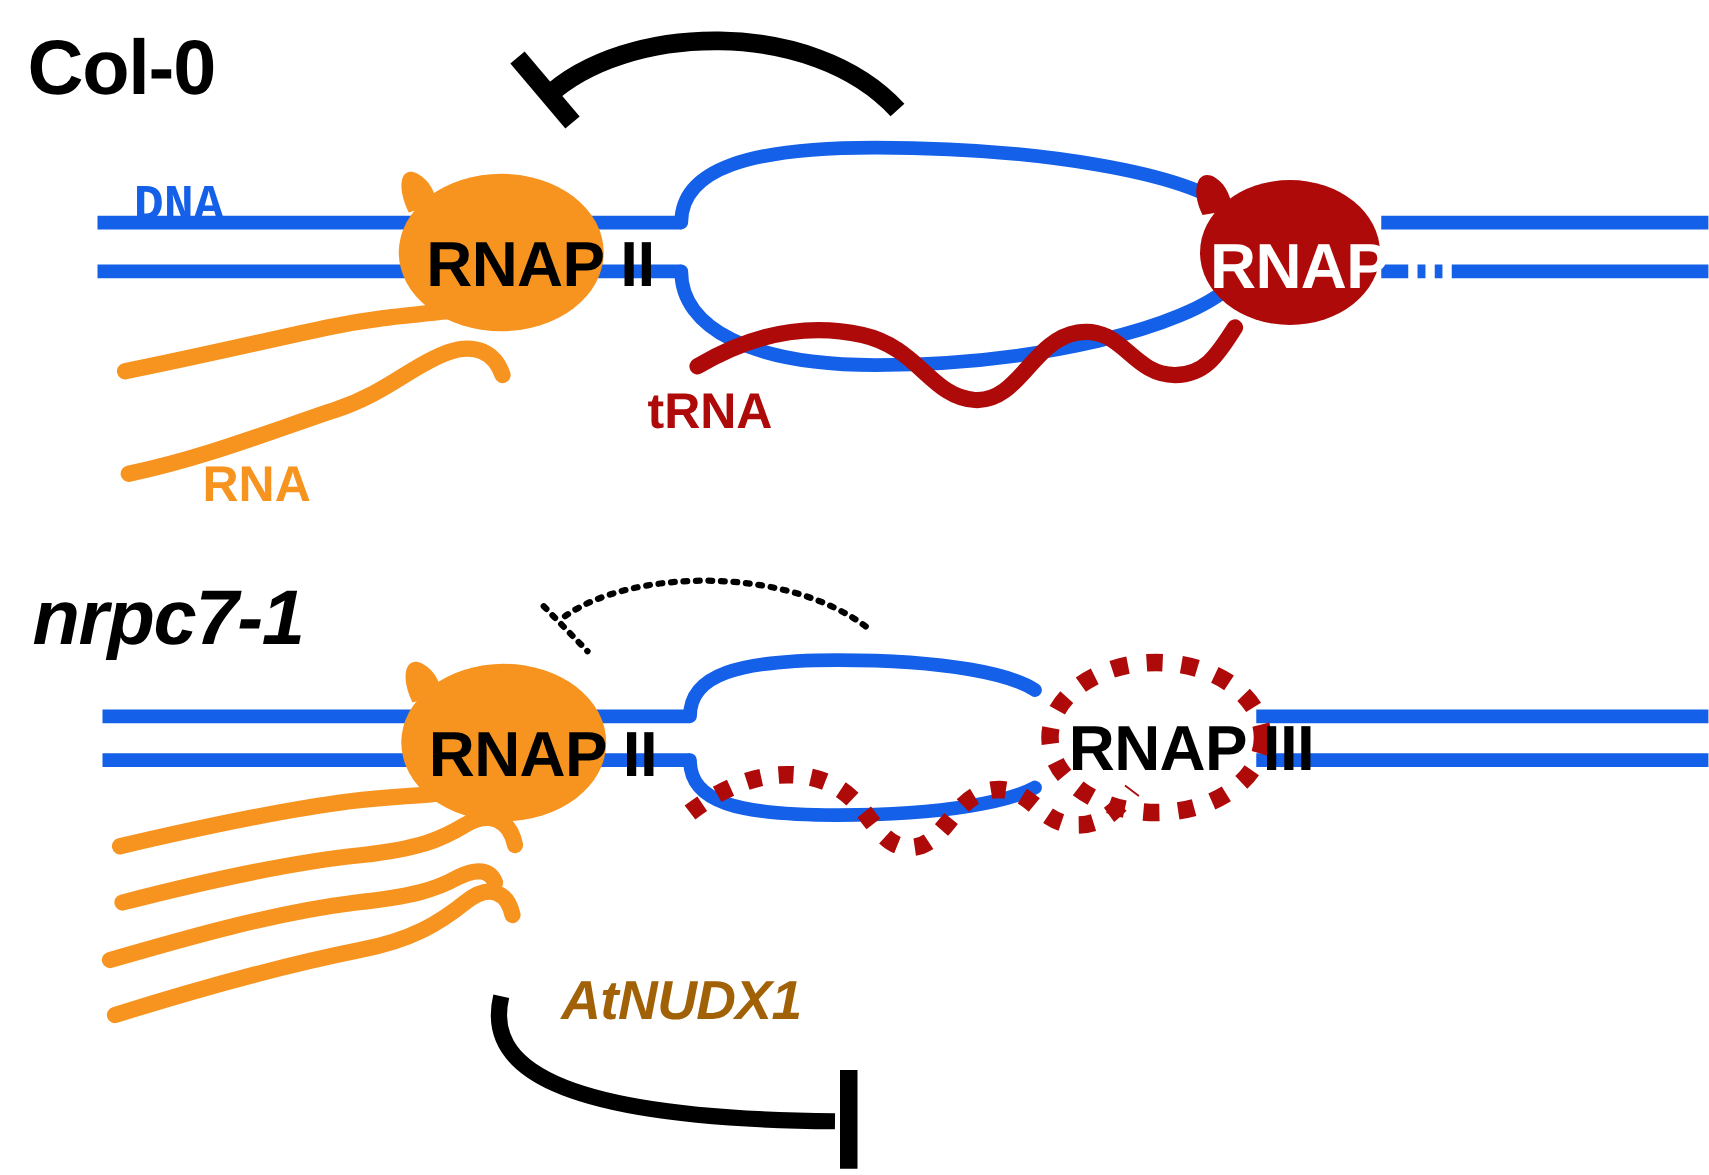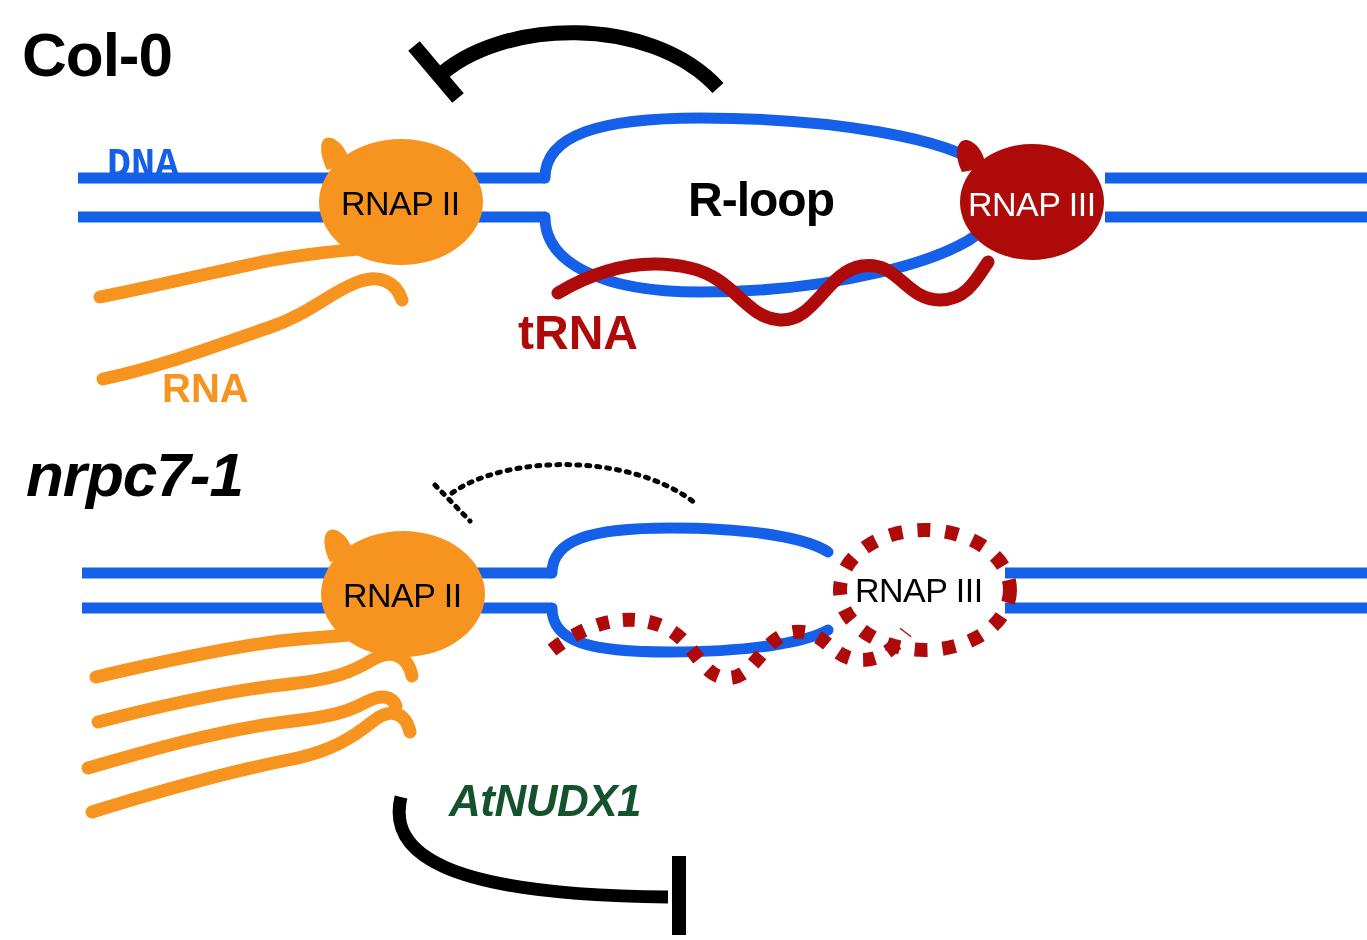--- a/index.html
+++ b/index.html
@@ -31,52 +31,53 @@
     user-select: none;
   }
   .panel-title {
     font-size: 62px;
     font-weight: bold;
     color: #000000;
     letter-spacing: -1px;
   }
   .panel-title.italic {
     font-style: italic;
+    margin-top: 20px;
   }
   .tag-dna {
     font-size: 40px;
     font-weight: bold;
     letter-spacing: 0px;
     font-family: Liberation Mono, monospace;
   }
   .tag-rna {
     font-size: 40px;
     font-weight: bold;
     margin-top: 11px;
   }
   .tag-trna {
-    font-size: 48px;
+    font-size: 40px;
     font-weight: bold;
   }
   .enzyme-label {
-    font-size: 34px;
-    font-weight: normal;
+    font-size: 51px;
+    font-weight: bold;
     letter-spacing: -0.5px;
   }
   .rloop-label {
     font-size: 48px;
     font-weight: bold;
     color: #000000;
     letter-spacing: -1px;
   }
   .nudx-label {
     font-size: 44px;
     font-weight: bold;
     font-style: italic;
-    color: #14532d;
+    color: #a16207;
     letter-spacing: -0.5px;
   }
   .stress-label {
     font-size: 54px;
     font-weight: bold;
     letter-spacing: -0.5px;
   }
 </style>
 </head>
 <body>
@@ -203,21 +204,20 @@
   </svg>
 
   <div class="lbl panel-title" style="left:22px; top:24px;">Col-0</div>
 
   <div class="lbl tag-dna" style="left:107px; top:146px; color:#1560E8;">DNA</div>
 
   <div class="lbl tag-rna" style="left:162px; top:357px; color:#F79420;">RNA</div>
 
   <div class="lbl tag-trna" style="left:518px; top:309px; color:#AE0A0A;">tRNA</div>
 
-  <div class="lbl rloop-label" style="left:688px; top:176px;">R-loop</div>
 
   <div class="lbl enzyme-label" style="left:341px; top:186px; color:#000000;">RNAP II</div>
 
   <div class="lbl enzyme-label" style="left:968px; top:187px; color:#ffffff;">RNAP III</div>
 
   <div class="lbl panel-title italic" style="left:26px; top:444px;">nrpc7-1</div>
 
   <div class="lbl enzyme-label" style="left:343px; top:578px; color:#000000;">RNAP II</div>
 
   <div class="lbl enzyme-label" style="left:855px; top:573px; color:#000000;">RNAP III</div>

